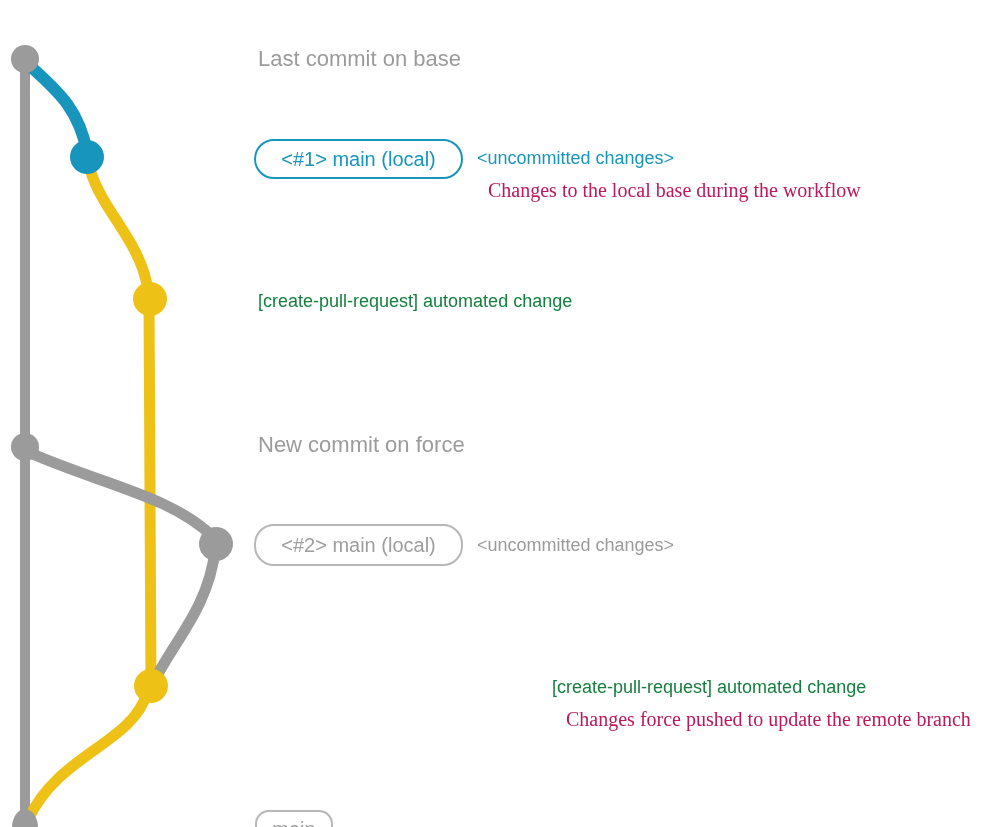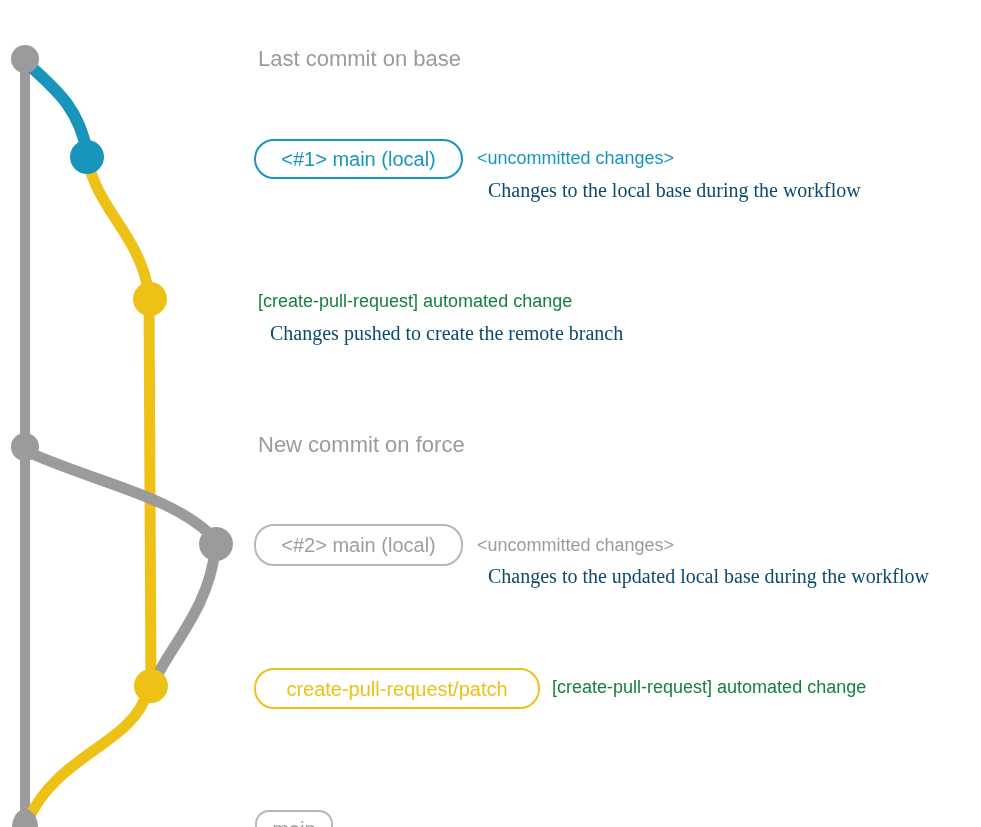--- a/index.html
+++ b/index.html
@@ -41,21 +41,21 @@
   }
   .title.blue   { color:#1895bd; }
   .title.gray   { color:#9b9b9b; }
   .title.yellow { color:#15803d; }
 
   .desc {
     position:absolute;
     font-family:"Liberation Serif", serif;
     font-size:20px;
     line-height:24px;
-    color:#0c4a6e;
+    color:#be185d;
     white-space:nowrap;
   }
 </style>
 </head>
 <body>
 
 <div class="canvas">
 
   <svg class="graph" width="981" height="827" viewBox="0 0 981 827">
 
@@ -82,26 +82,24 @@
     <ellipse cx="25" cy="796" rx="13" ry="19" fill="#9b9b9b"></ellipse>
   </svg>
 
   <div class="row-label" style="left:258px; top:14px;">Last commit on base</div>
 
   <div class="badge blue" style="left:254px; top:107px; width:209px; height:40px;">&lt;#1&gt; main (local)</div>
   <div class="title blue" style="left:477px; top:113px;">&lt;uncommitted changes&gt;</div>
   <div class="desc" style="left:488px; top:146px;">Changes to the local base during the workflow</div>
 
   <div class="title yellow" style="left:258px; top:256px;">[create-pull-request] automated change</div>
-  <div class="desc" style="left:270px; top:289px;">Changes pushed to create the remote branch</div>
 
   <div class="row-label" style="left:258px; top:400px;">New commit on force</div>
 
   <div class="badge grayb" style="left:254px; top:492px; width:209px; height:42px;">&lt;#2&gt; main (local)</div>
   <div class="title gray" style="left:477px; top:500px;">&lt;uncommitted changes&gt;</div>
-  <div class="desc" style="left:488px; top:532px;">Changes to the updated local base during the workflow</div>
 
-  <div class="badge yellow" style="left:254px; top:636px; width:286px; height:41px;">create-pull-request/patch</div>
   <div class="title yellow" style="left:552px; top:642px;">[create-pull-request] automated change</div>
+  <div class="desc" style="left:566px; top:675px;">Changes force pushed to update the remote branch</div>
 
   <div class="badge grayb" style="left:255px; top:778px; width:78px; height:38px; border-radius:14px;">main</div>
 
 </div>
 
 </body></html>

